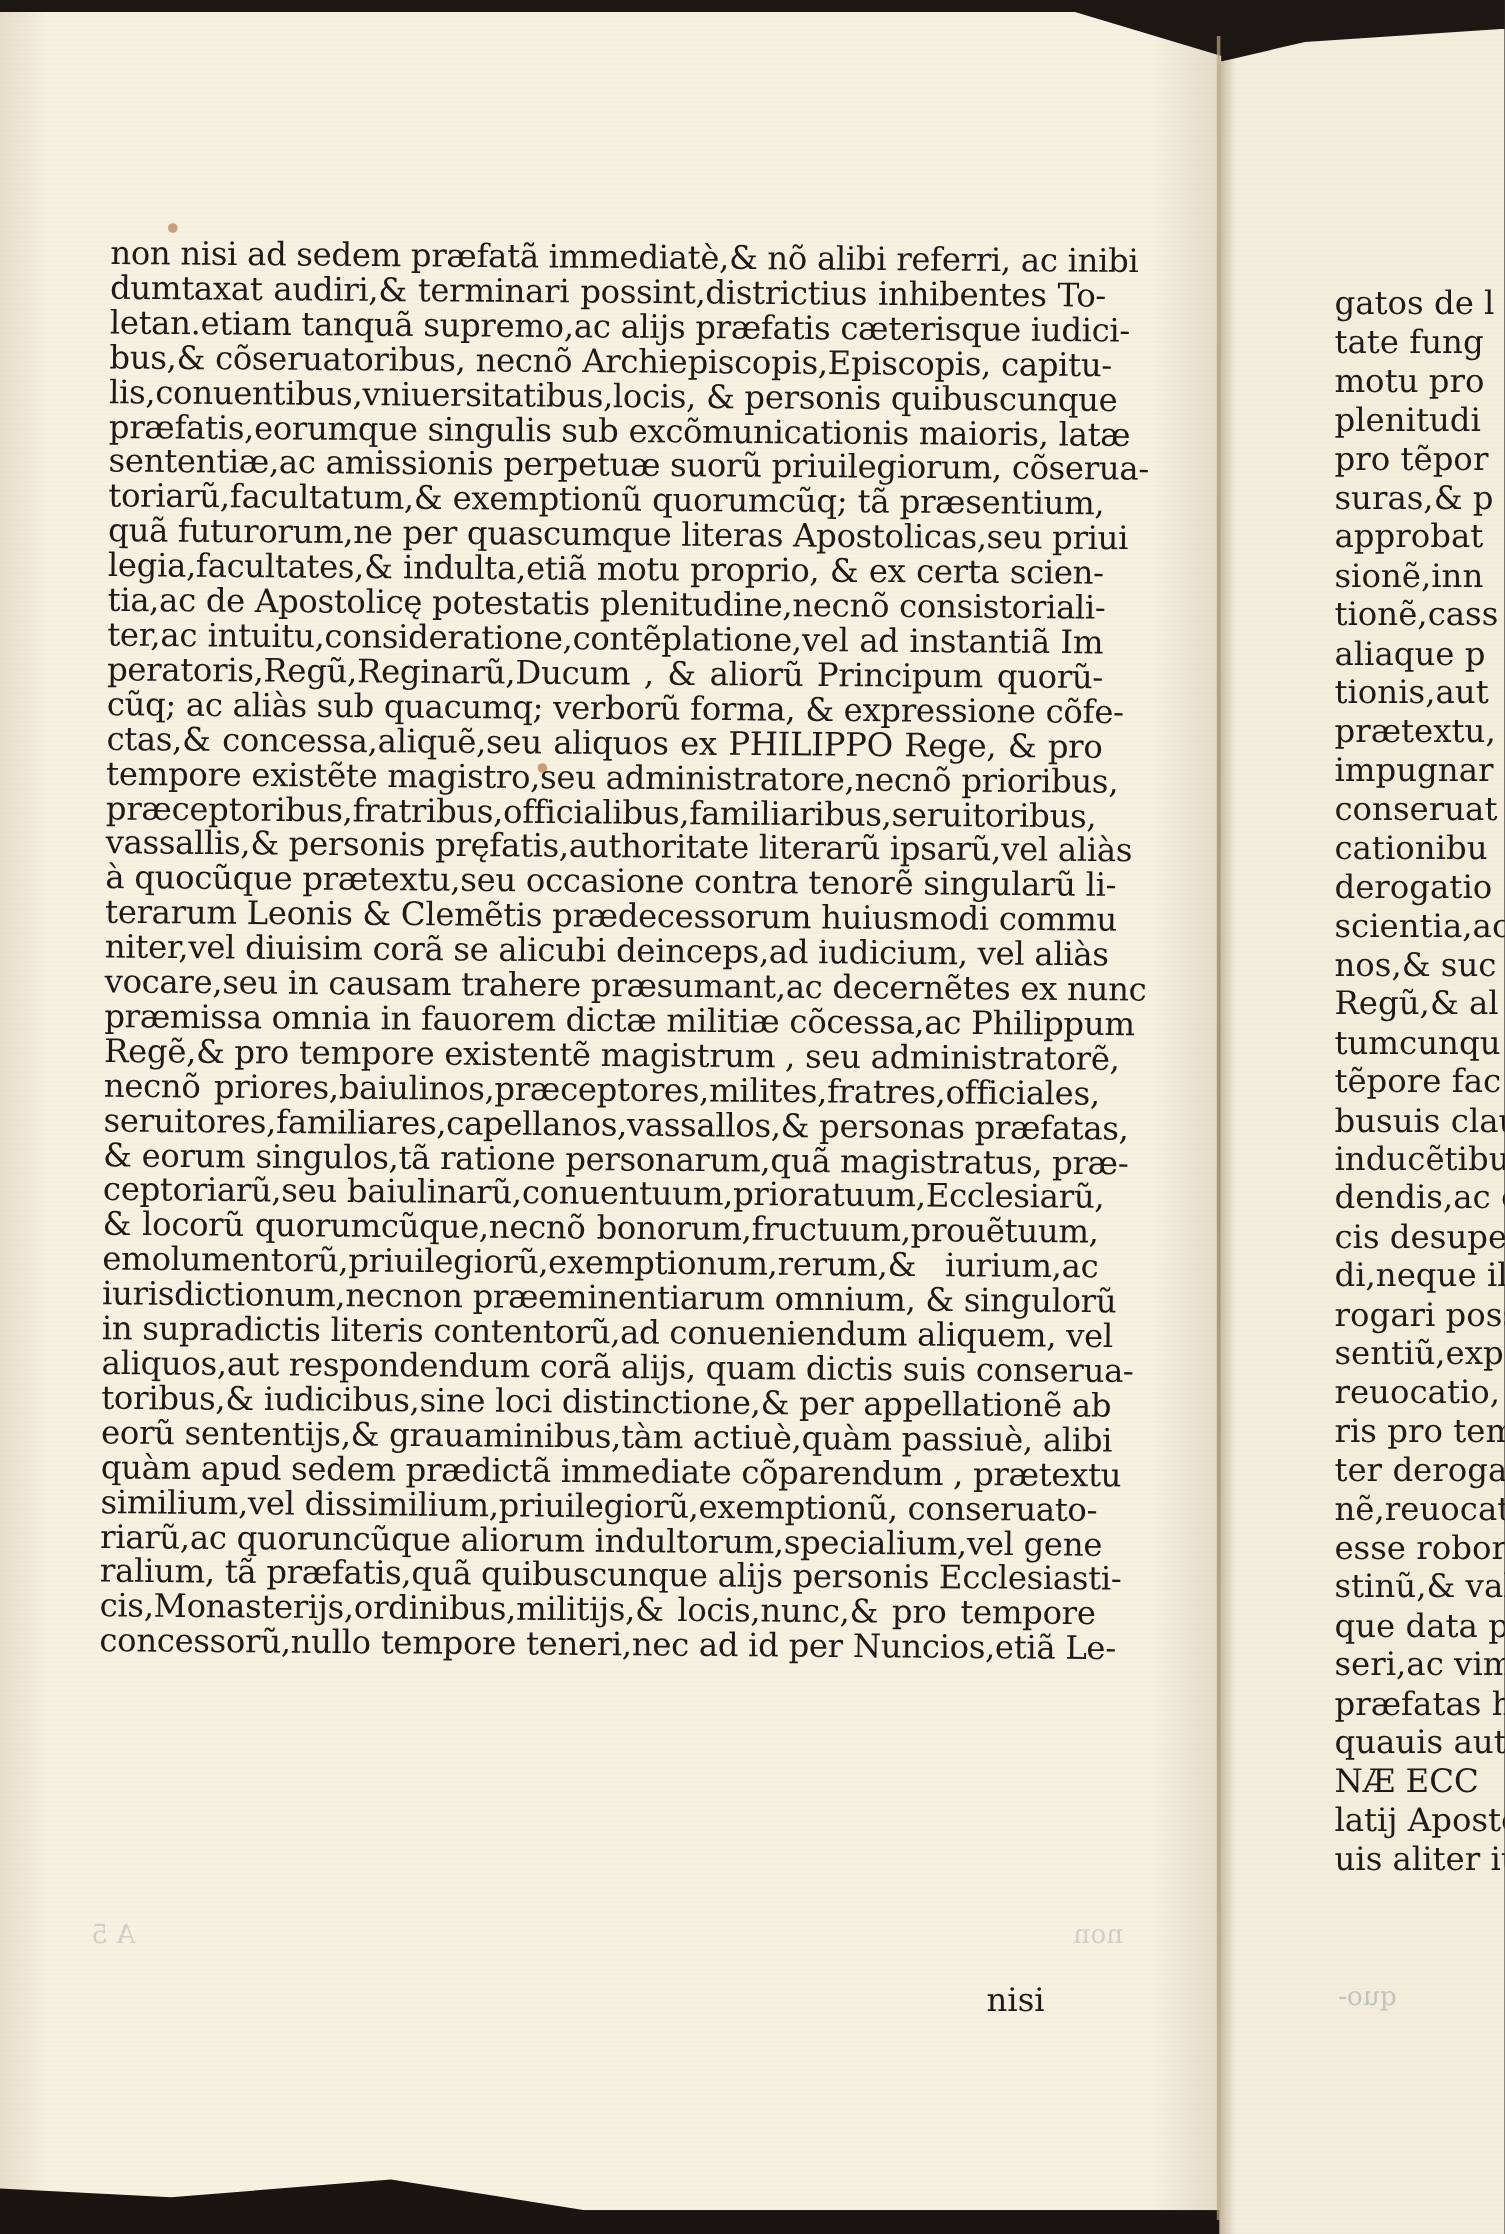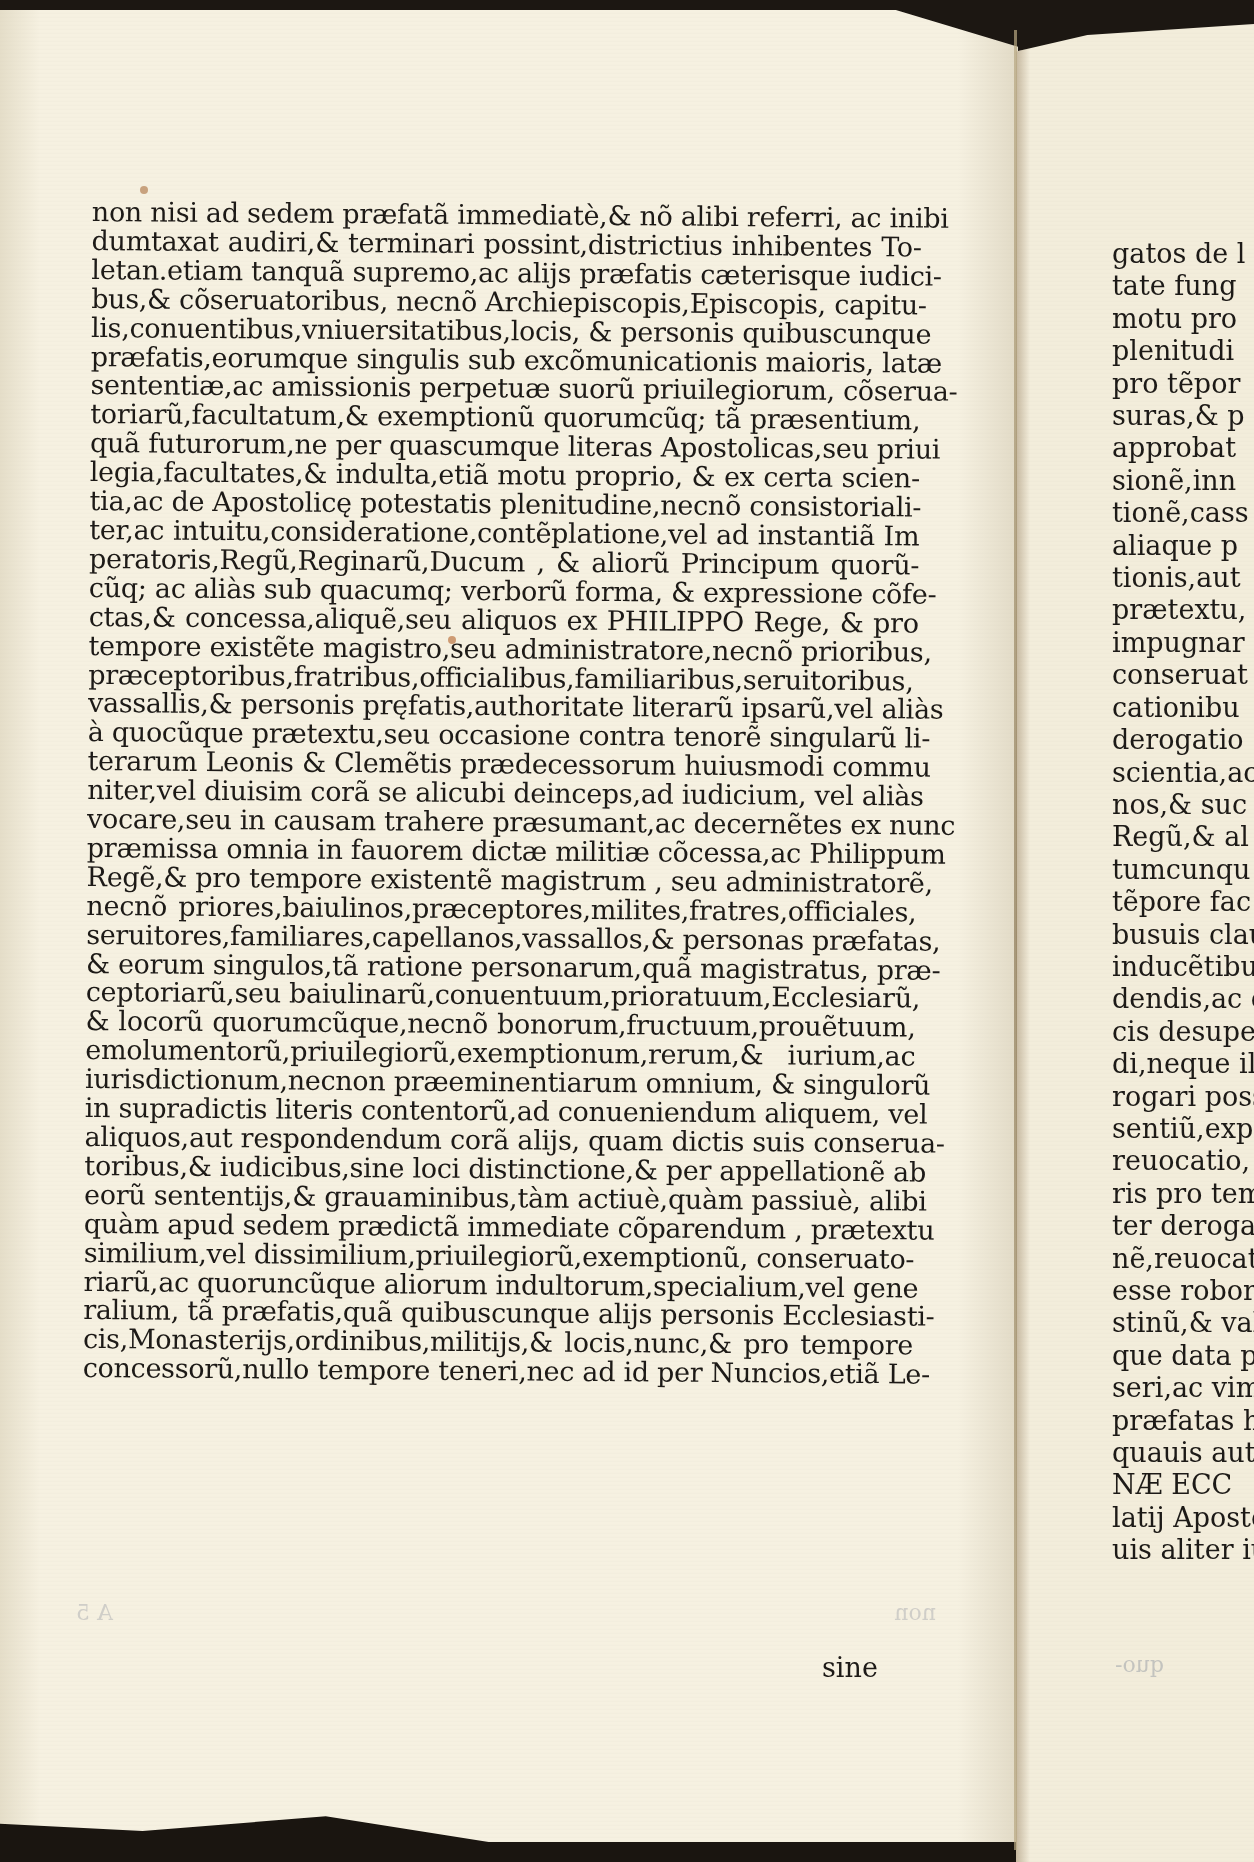--- a/index.html
+++ b/index.html
@@ -124,21 +124,21 @@
       <span class="line">toribus,&amp; iudicibus,sine loci distinctione,&amp; per appellationẽ ab</span>
       <span class="line">eorũ sententijs,&amp; grauaminibus,tàm actiuè,quàm passiuè, alibi</span>
       <span class="line">quàm apud sedem prædictã immediate cõparendum , prætextu</span>
       <span class="line">similium,vel dissimilium,priuilegiorũ,exemptionũ, conseruato-</span>
       <span class="line">riarũ,ac quoruncũque aliorum indultorum,specialium,vel gene</span>
       <span class="line">ralium, tã præfatis,quã quibuscunque alijs personis Ecclesiasti-</span>
       <span class="line">cis,Monasterijs,ordinibus,militijs,&amp; locis,nunc,&amp; pro tempore</span>
       <span class="line">concessorũ,nullo tempore teneri,nec ad id per Nuncios,etiã Le-</span>
     </div>
 
-  <div class="catchword">sine</div>
+  <div class="catchword">nisi</div>
 
   <div class="bleed">
     <span>non</span>
     <span>A 5</span>
   </div>
 
   <div class="right-col" id="right-text">
       <span class="line">gatos de l</span>
       <span class="line">tate fung</span>
       <span class="line">motu pro</span>

